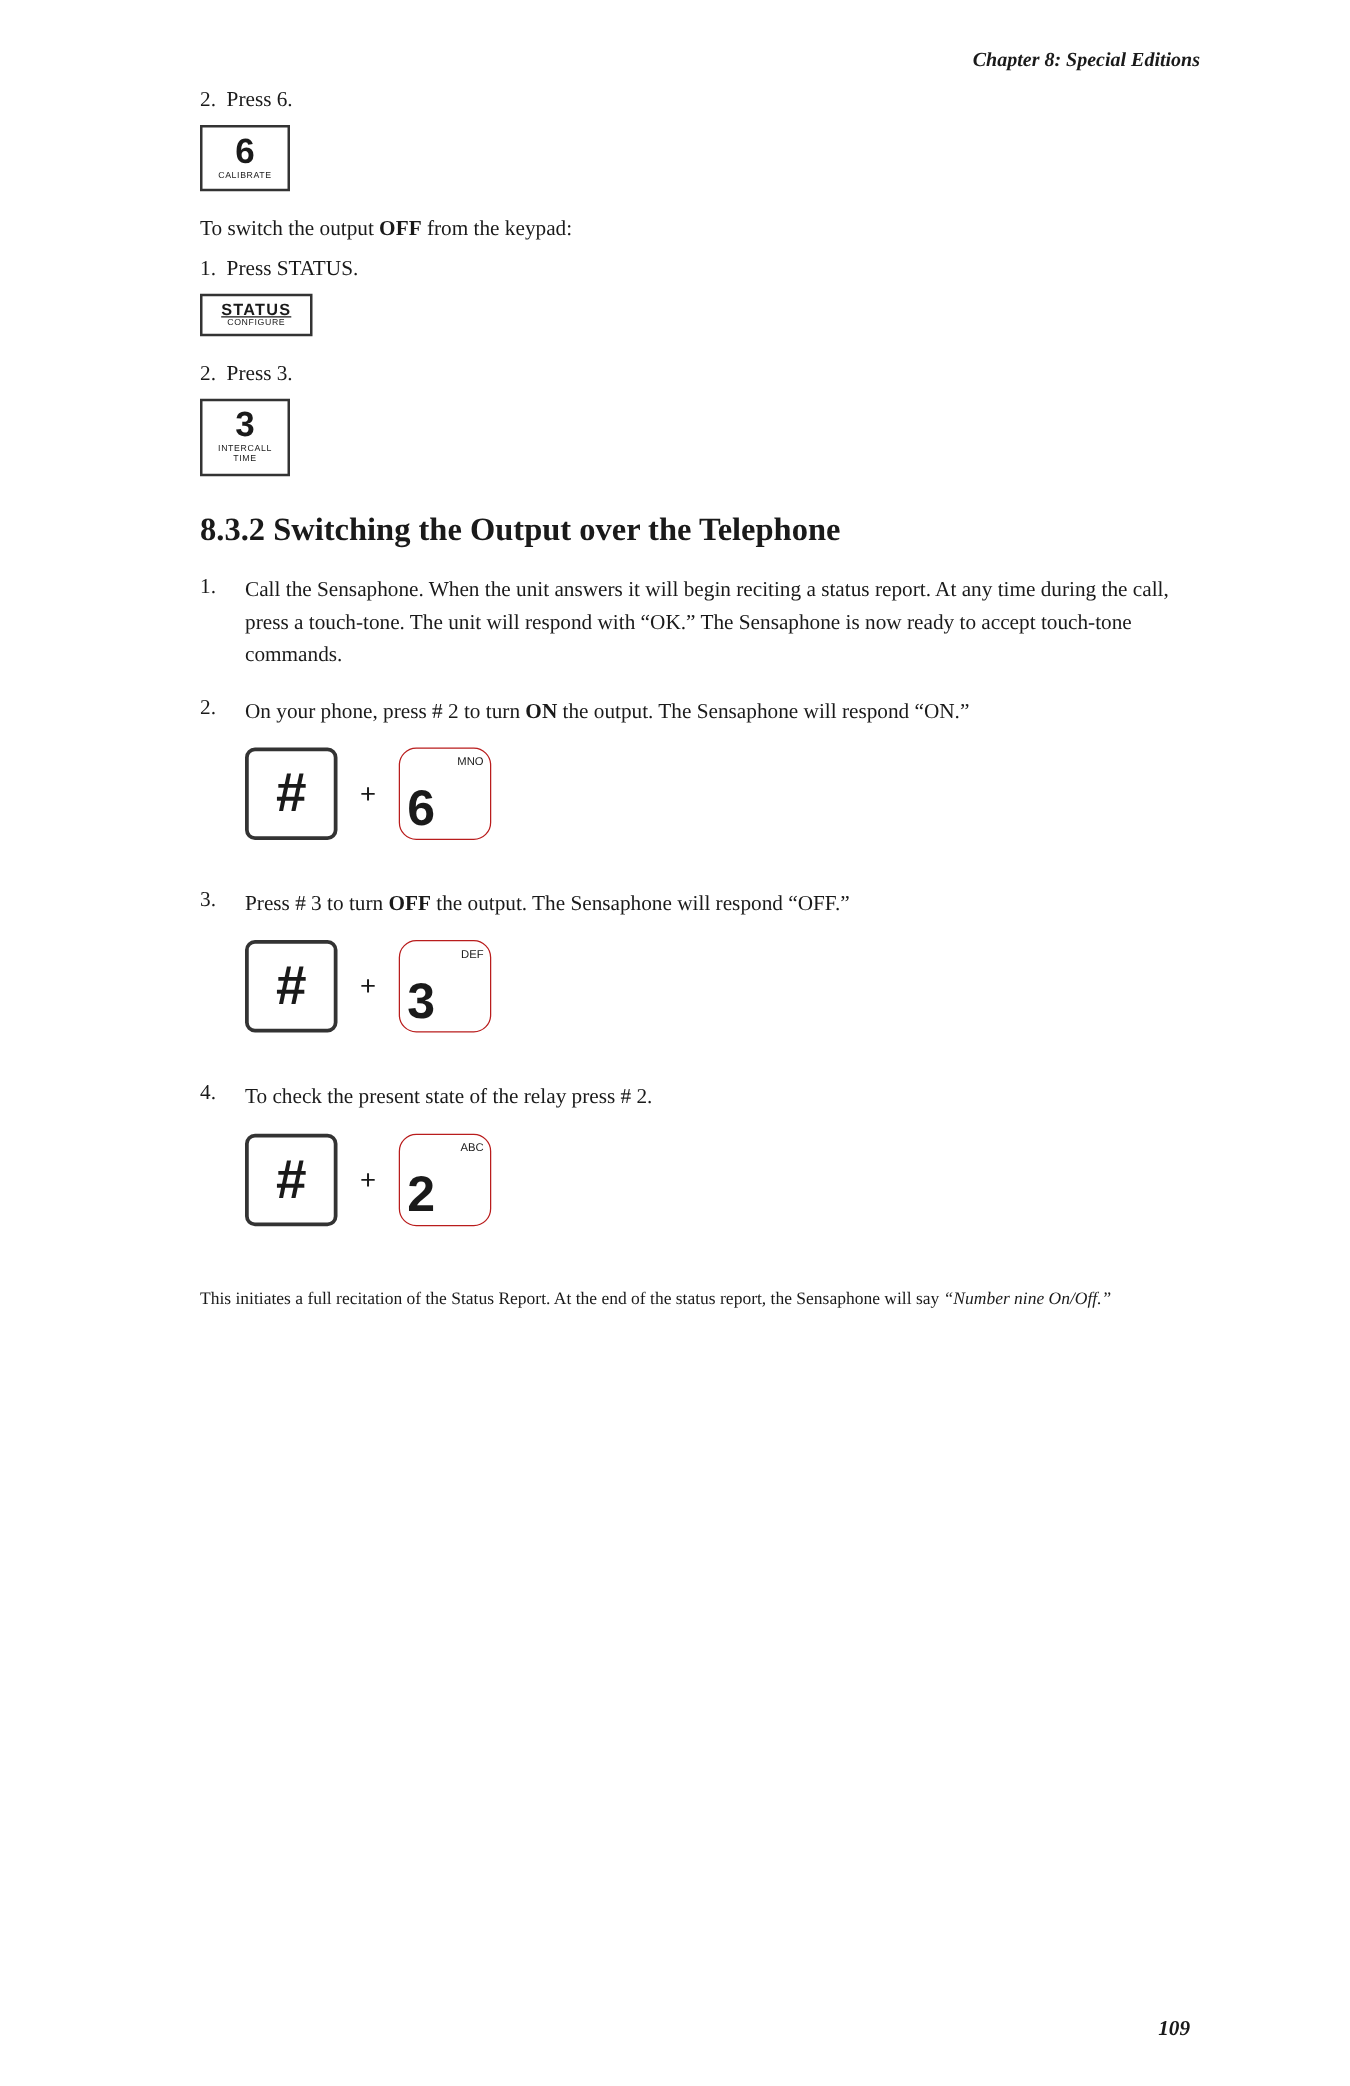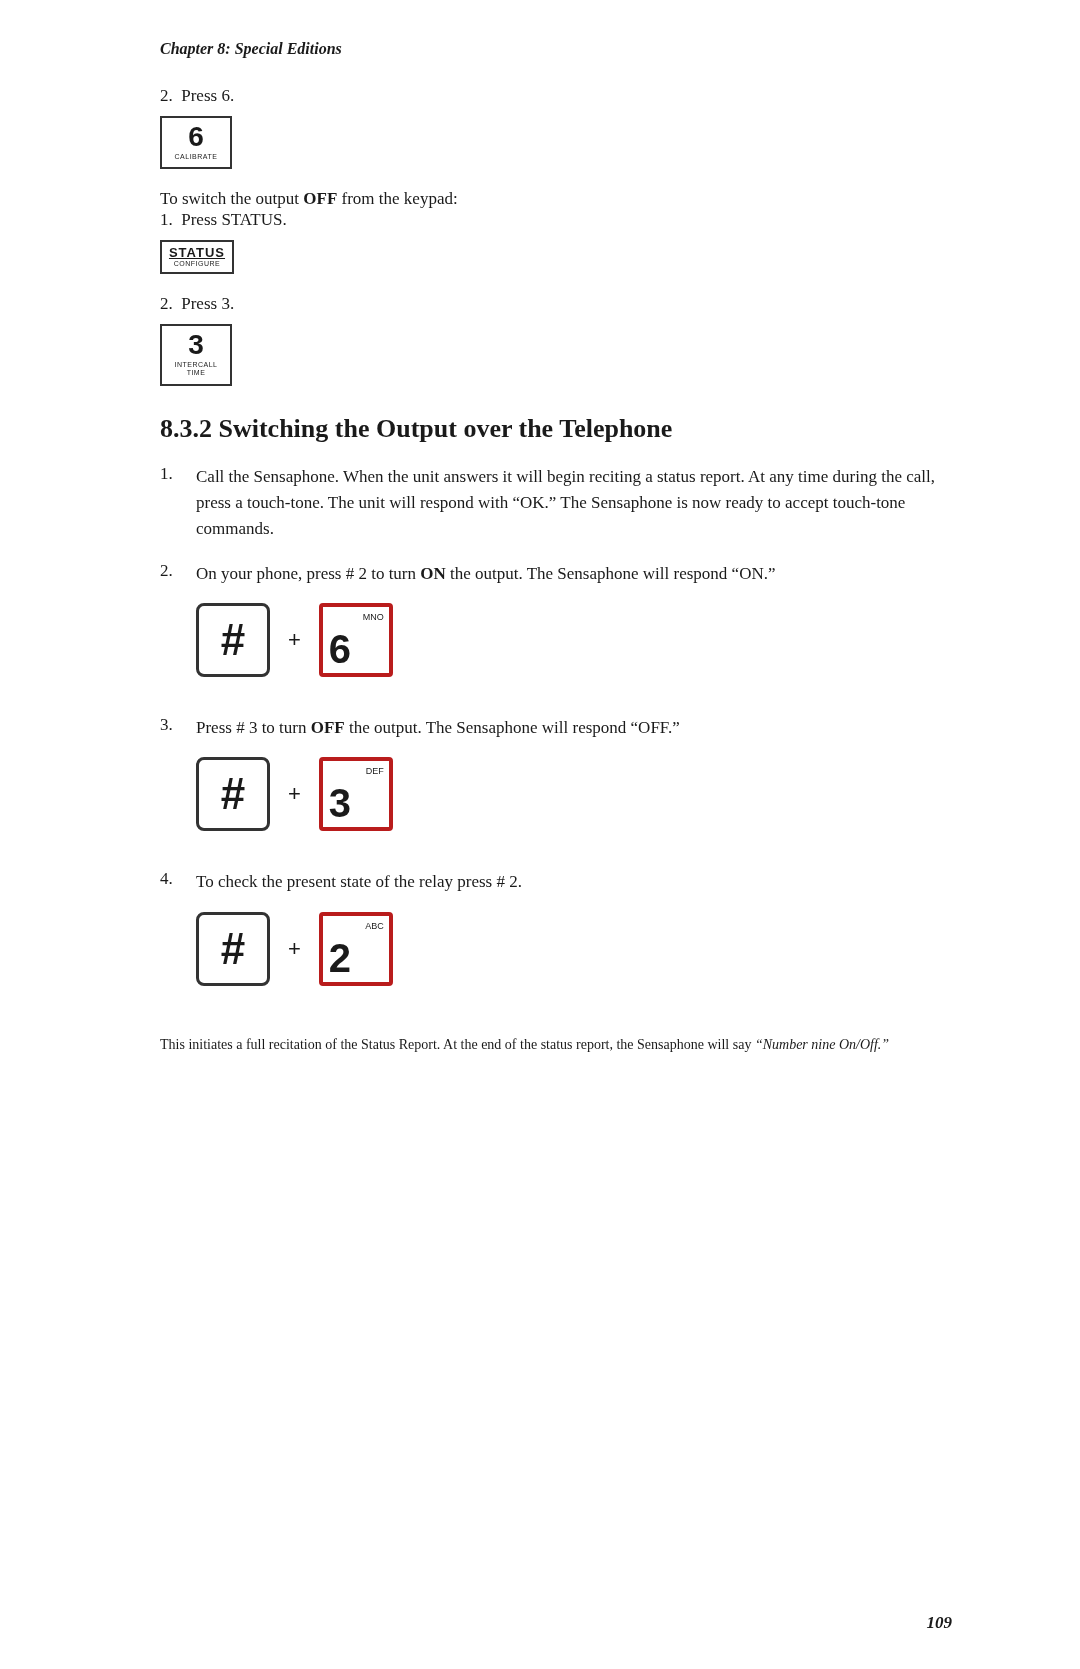--- a/index.html
+++ b/index.html
@@ -9,25 +9,24 @@
       font-family: Georgia, 'Times New Roman', serif;
       font-size: 17px;
       color: #1a1a1a;
       width: 1080px;
       min-height: 1669px;
       position: relative;
       padding: 40px 120px 60px 160px;
     }
 
     .chapter-header {
-      text-align: left;
+      text-align: right;
       font-style: italic;
       font-weight: bold;
       font-size: 16px;
-      margin-bottom: 28px;
     }
 
     .step-text {
       margin-bottom: 1px;
       font-size: 17px;
     }
 
     .key-button {
       display: inline-block;
       border: 2px solid #333;
@@ -50,21 +49,21 @@
 
     .key-button-small .key-label {
       font-size: 7px;
       letter-spacing: 0.5px;
       text-transform: uppercase;
       display: block;
       line-height: 1.2;
     }
 
     .key-button-status {
-      width: 74px;
+      width: 90px;
       padding: 3px 6px 5px;
     }
 
     .key-button-status .key-text {
       font-size: 13px;
       font-weight: bold;
       text-decoration: underline;
       letter-spacing: 1px;
       display: block;
       font-family: Arial, sans-serif;
@@ -132,22 +131,22 @@
       background: #fff;
     }
 
     .phone-key-digit {
       display: inline-flex;
       flex-direction: column;
       align-items: flex-start;
       justify-content: flex-end;
       width: 74px;
       height: 74px;
-      border: 4px solid #b91c1c;
-      border-radius: 4px;
+      border: 1px solid #b91c1c;
+      border-radius: 14px;
       background: #fff;
       padding: 4px 6px;
       position: relative;
     }
 
     .phone-key-digit .sup-label {
       position: absolute;
       top: 4px;
       right: 5px;
       font-size: 9px;
@@ -183,20 +182,21 @@
       font-size: 17px;
       font-weight: bold;
       font-style: italic;
     }
 
     b { font-weight: bold; }
     em, i { font-style: italic; }
 
     .numbered-step {
       margin-bottom: 6px;
+      margin-top: 12px;
     }
   </style>
 </head>
 <body>
 
 <div class="chapter-header">Chapter 8: Special Editions</div>
 
 <div class="step-text numbered-step">2.&nbsp; Press 6.</div>
 
 <div class="key-wrapper">

